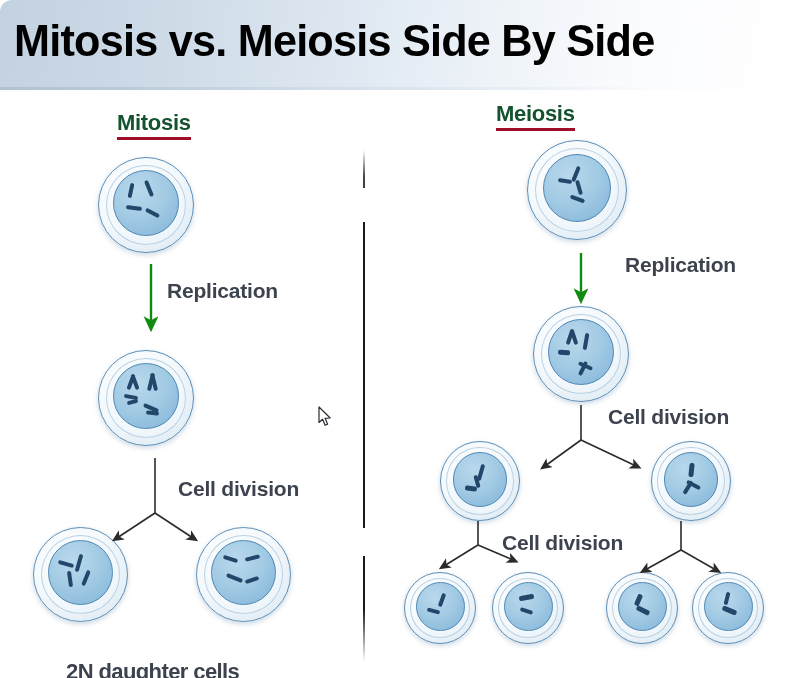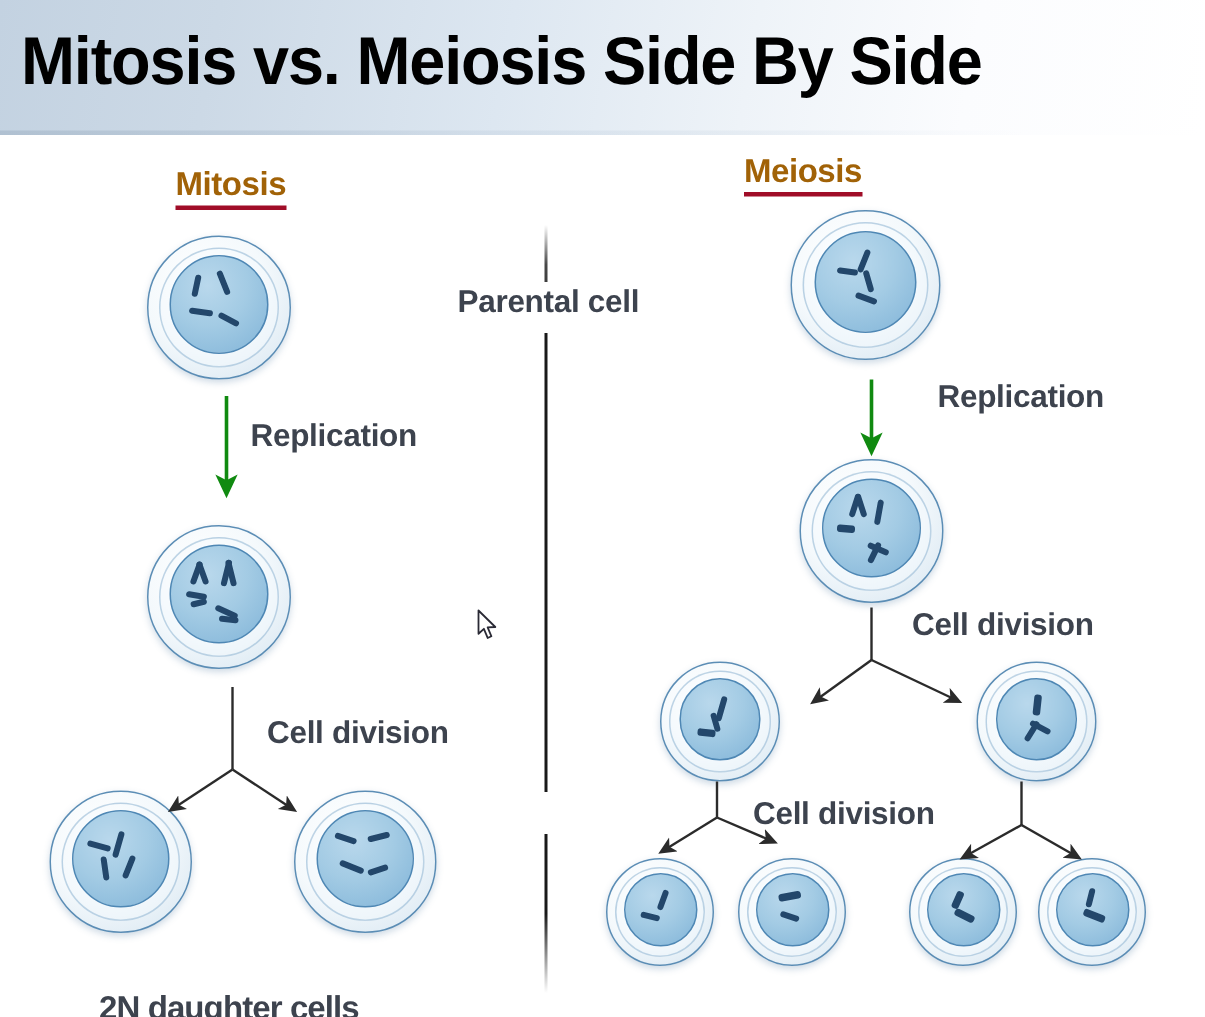--- a/index.html
+++ b/index.html
@@ -9,20 +9,21 @@
   }
   body {
     font-family: "Liberation Sans", sans-serif;
   }
   #stage {
     position: relative;
     width: 803px;
     height: 678px;
     overflow: hidden;
     background: #ffffff;
+    border-radius: 12px;
   }
 
   
   .header-band {
     position: absolute;
     left: 0; top: 0;
     width: 803px;
     height: 90px;
     background: linear-gradient(100deg, #c3d2e1 0%, #ccd9e6 18%, #dde7f1 42%, #eef3f8 62%, #fbfcfe 80%, #ffffff 100%);
   }
@@ -46,21 +47,21 @@
     transform: scaleX(0.96);
     transform-origin: left center;
     white-space: nowrap;
   }
 
   
   .col-heading {
     position: absolute;
     font-size: 22px;
     font-weight: bold;
-    color: #a16207;
+    color: #14532d;
     border-bottom: 3px solid #A00D28;
     padding-bottom: 1px;
     white-space: nowrap;
     letter-spacing: -0.3px;
   }
   #heading-mitosis { left: 117px; top: 110px; }
   #heading-meiosis { left: 496px; top: 101px; }
 
   
   .divider {
@@ -303,21 +304,20 @@
       <line x1="478" y1="545" x2="444" y2="566" stroke="#2b2b2b" stroke-width="1.6" marker-end="url(#head-black)"></line>
       <line x1="478" y1="545" x2="513" y2="560" stroke="#2b2b2b" stroke-width="1.6" marker-end="url(#head-black)"></line>
     </g>
     <g>
       <line x1="681" y1="521" x2="681" y2="550" stroke="#2b2b2b" stroke-width="1.6"></line>
       <line x1="681" y1="550" x2="645" y2="570" stroke="#2b2b2b" stroke-width="1.6" marker-end="url(#head-black)"></line>
       <line x1="681" y1="550" x2="716" y2="570" stroke="#2b2b2b" stroke-width="1.6" marker-end="url(#head-black)"></line>
     </g>
   </svg>
 
-  <div class="flow-label" id="label-parental">Parental cell</div>
   <div class="flow-label" id="label-repl-left">Replication</div>
   <div class="flow-label" id="label-repl-right">Replication</div>
   <div class="flow-label" id="label-div-left">Cell division</div>
   <div class="flow-label" id="label-div-right1">Cell division</div>
   <div class="flow-label" id="label-div-right2">Cell division</div>
   <div class="flow-label tight" id="label-daughter">2N daughter cells</div>
 
   <svg id="mouse-cursor" viewBox="0 0 16 22">
     <path d="M1,1 L1,16.5 L4.6,13.2 L7.1,19.3 L9.6,18.2 L7.1,12.3 L12.2,12.0 Z" fill="#ffffff" stroke="#2a2a35" stroke-width="1.2" stroke-linejoin="round"></path>
   </svg>

